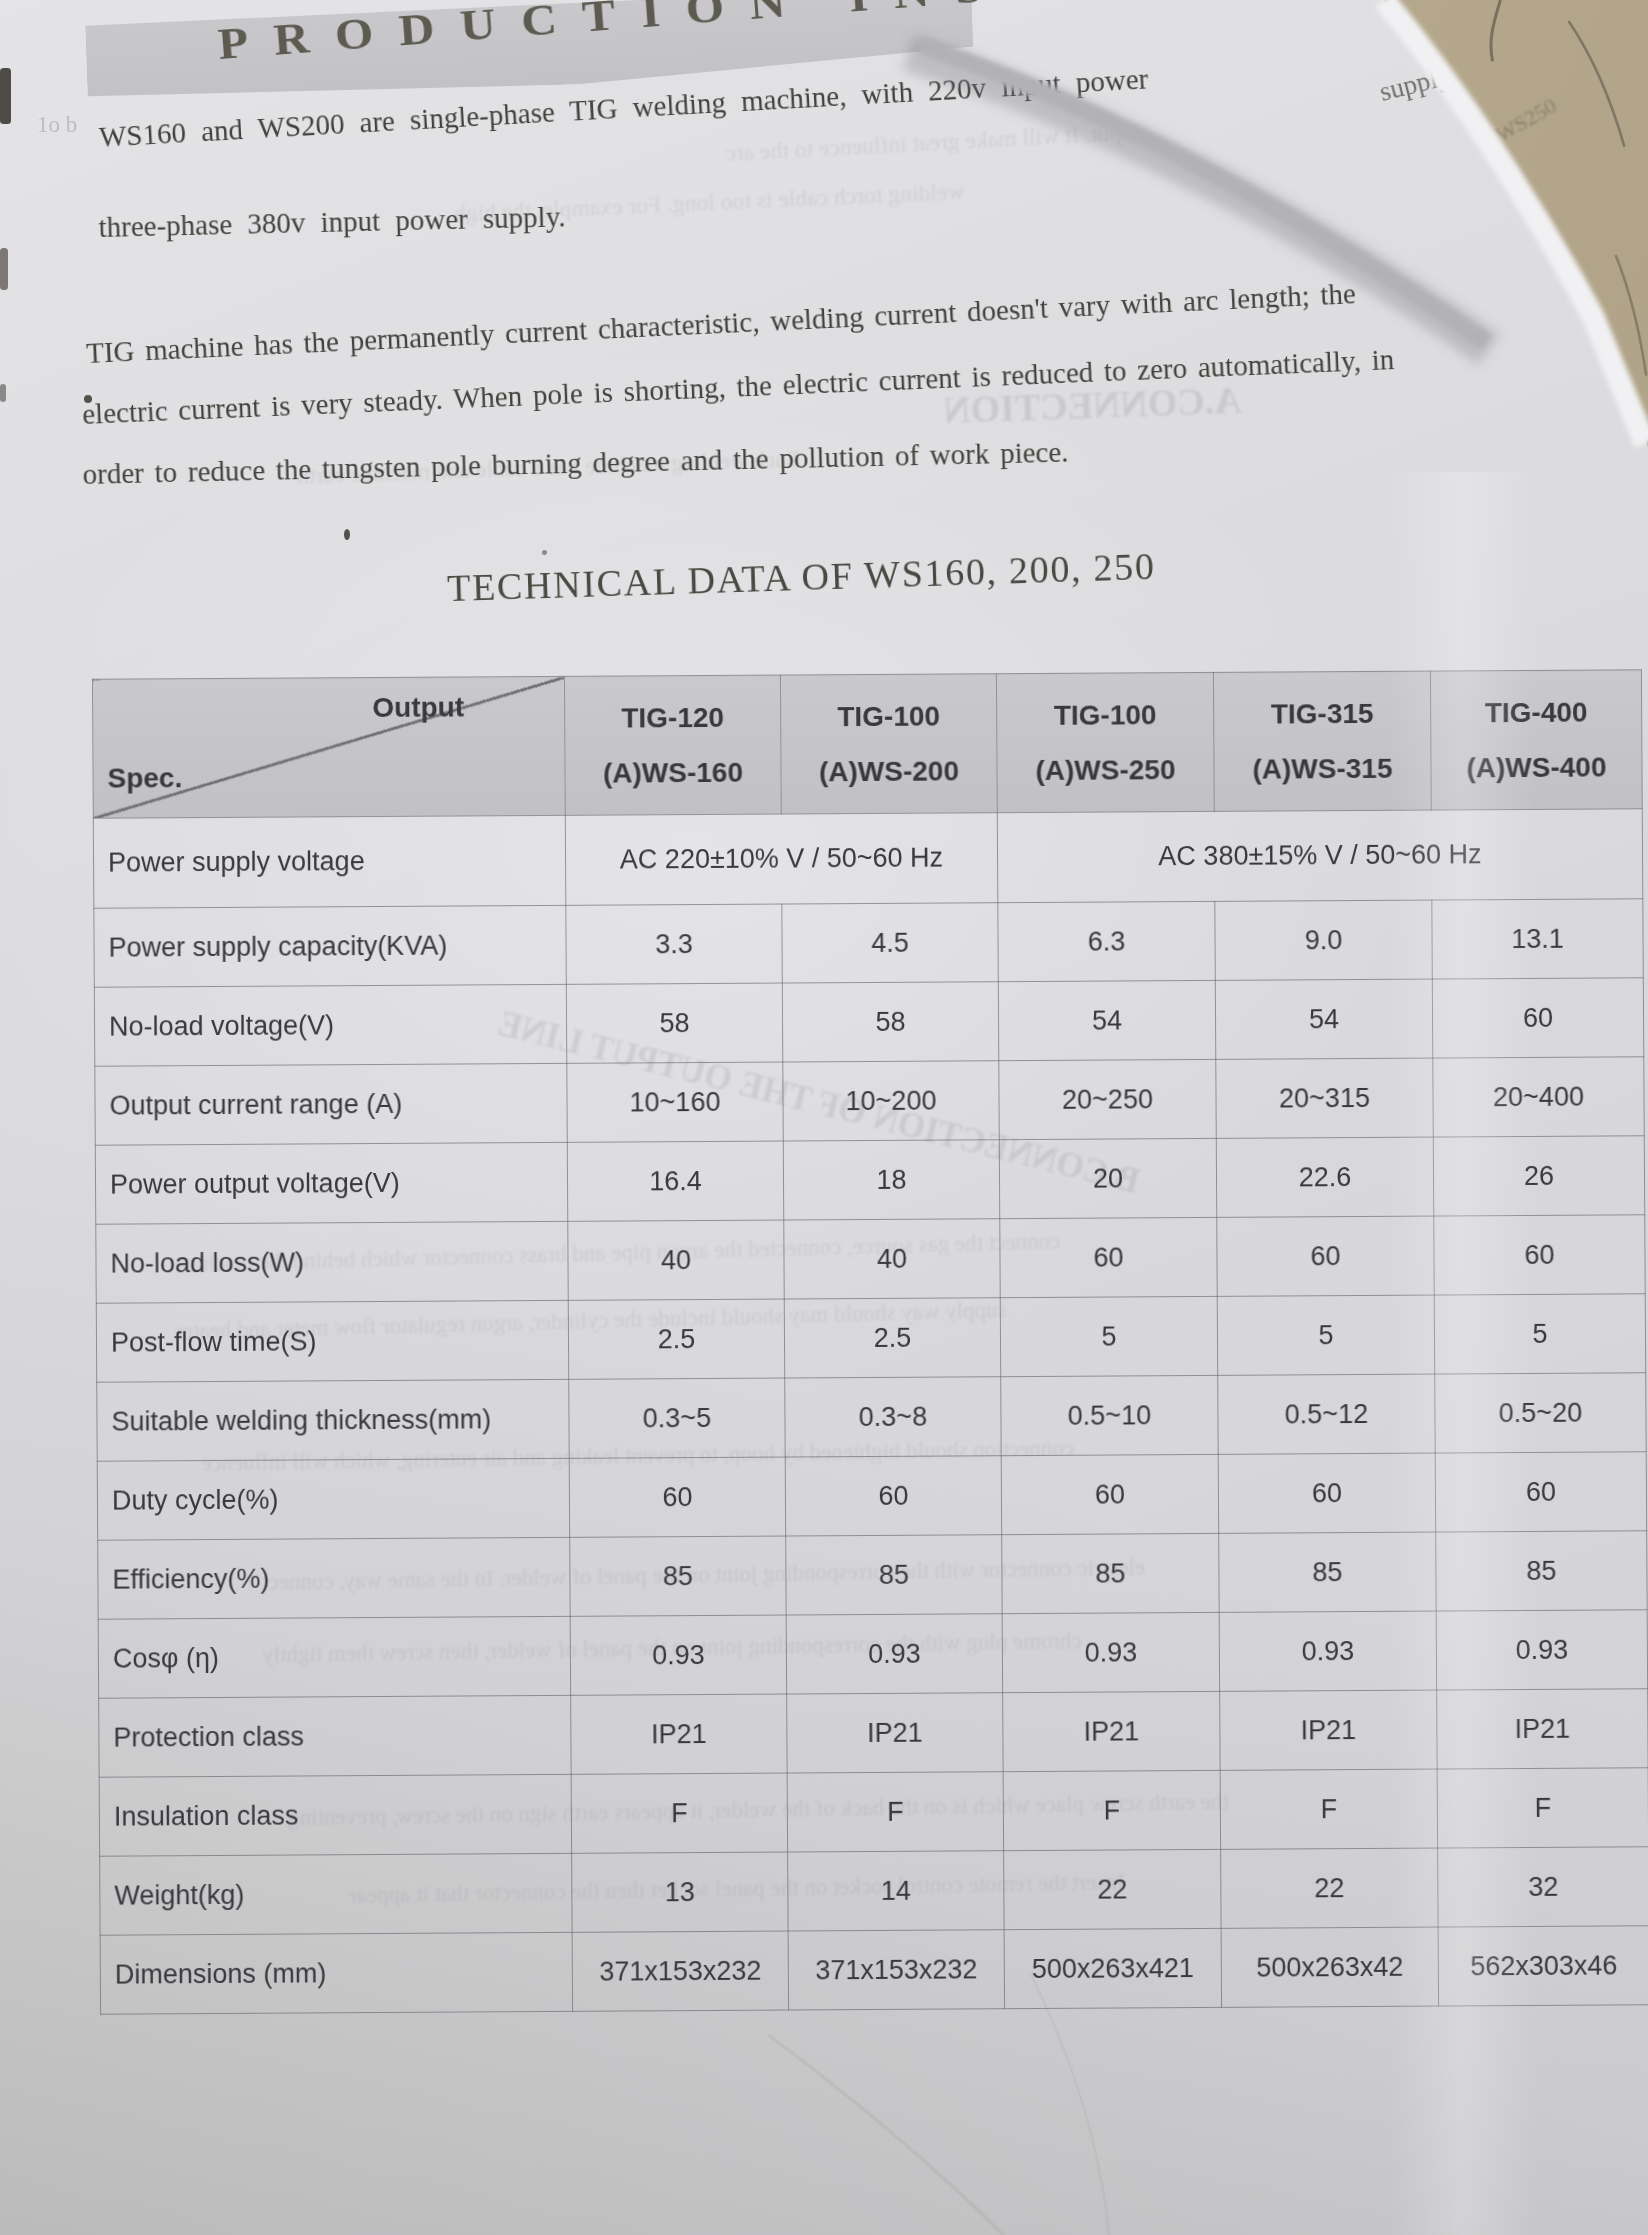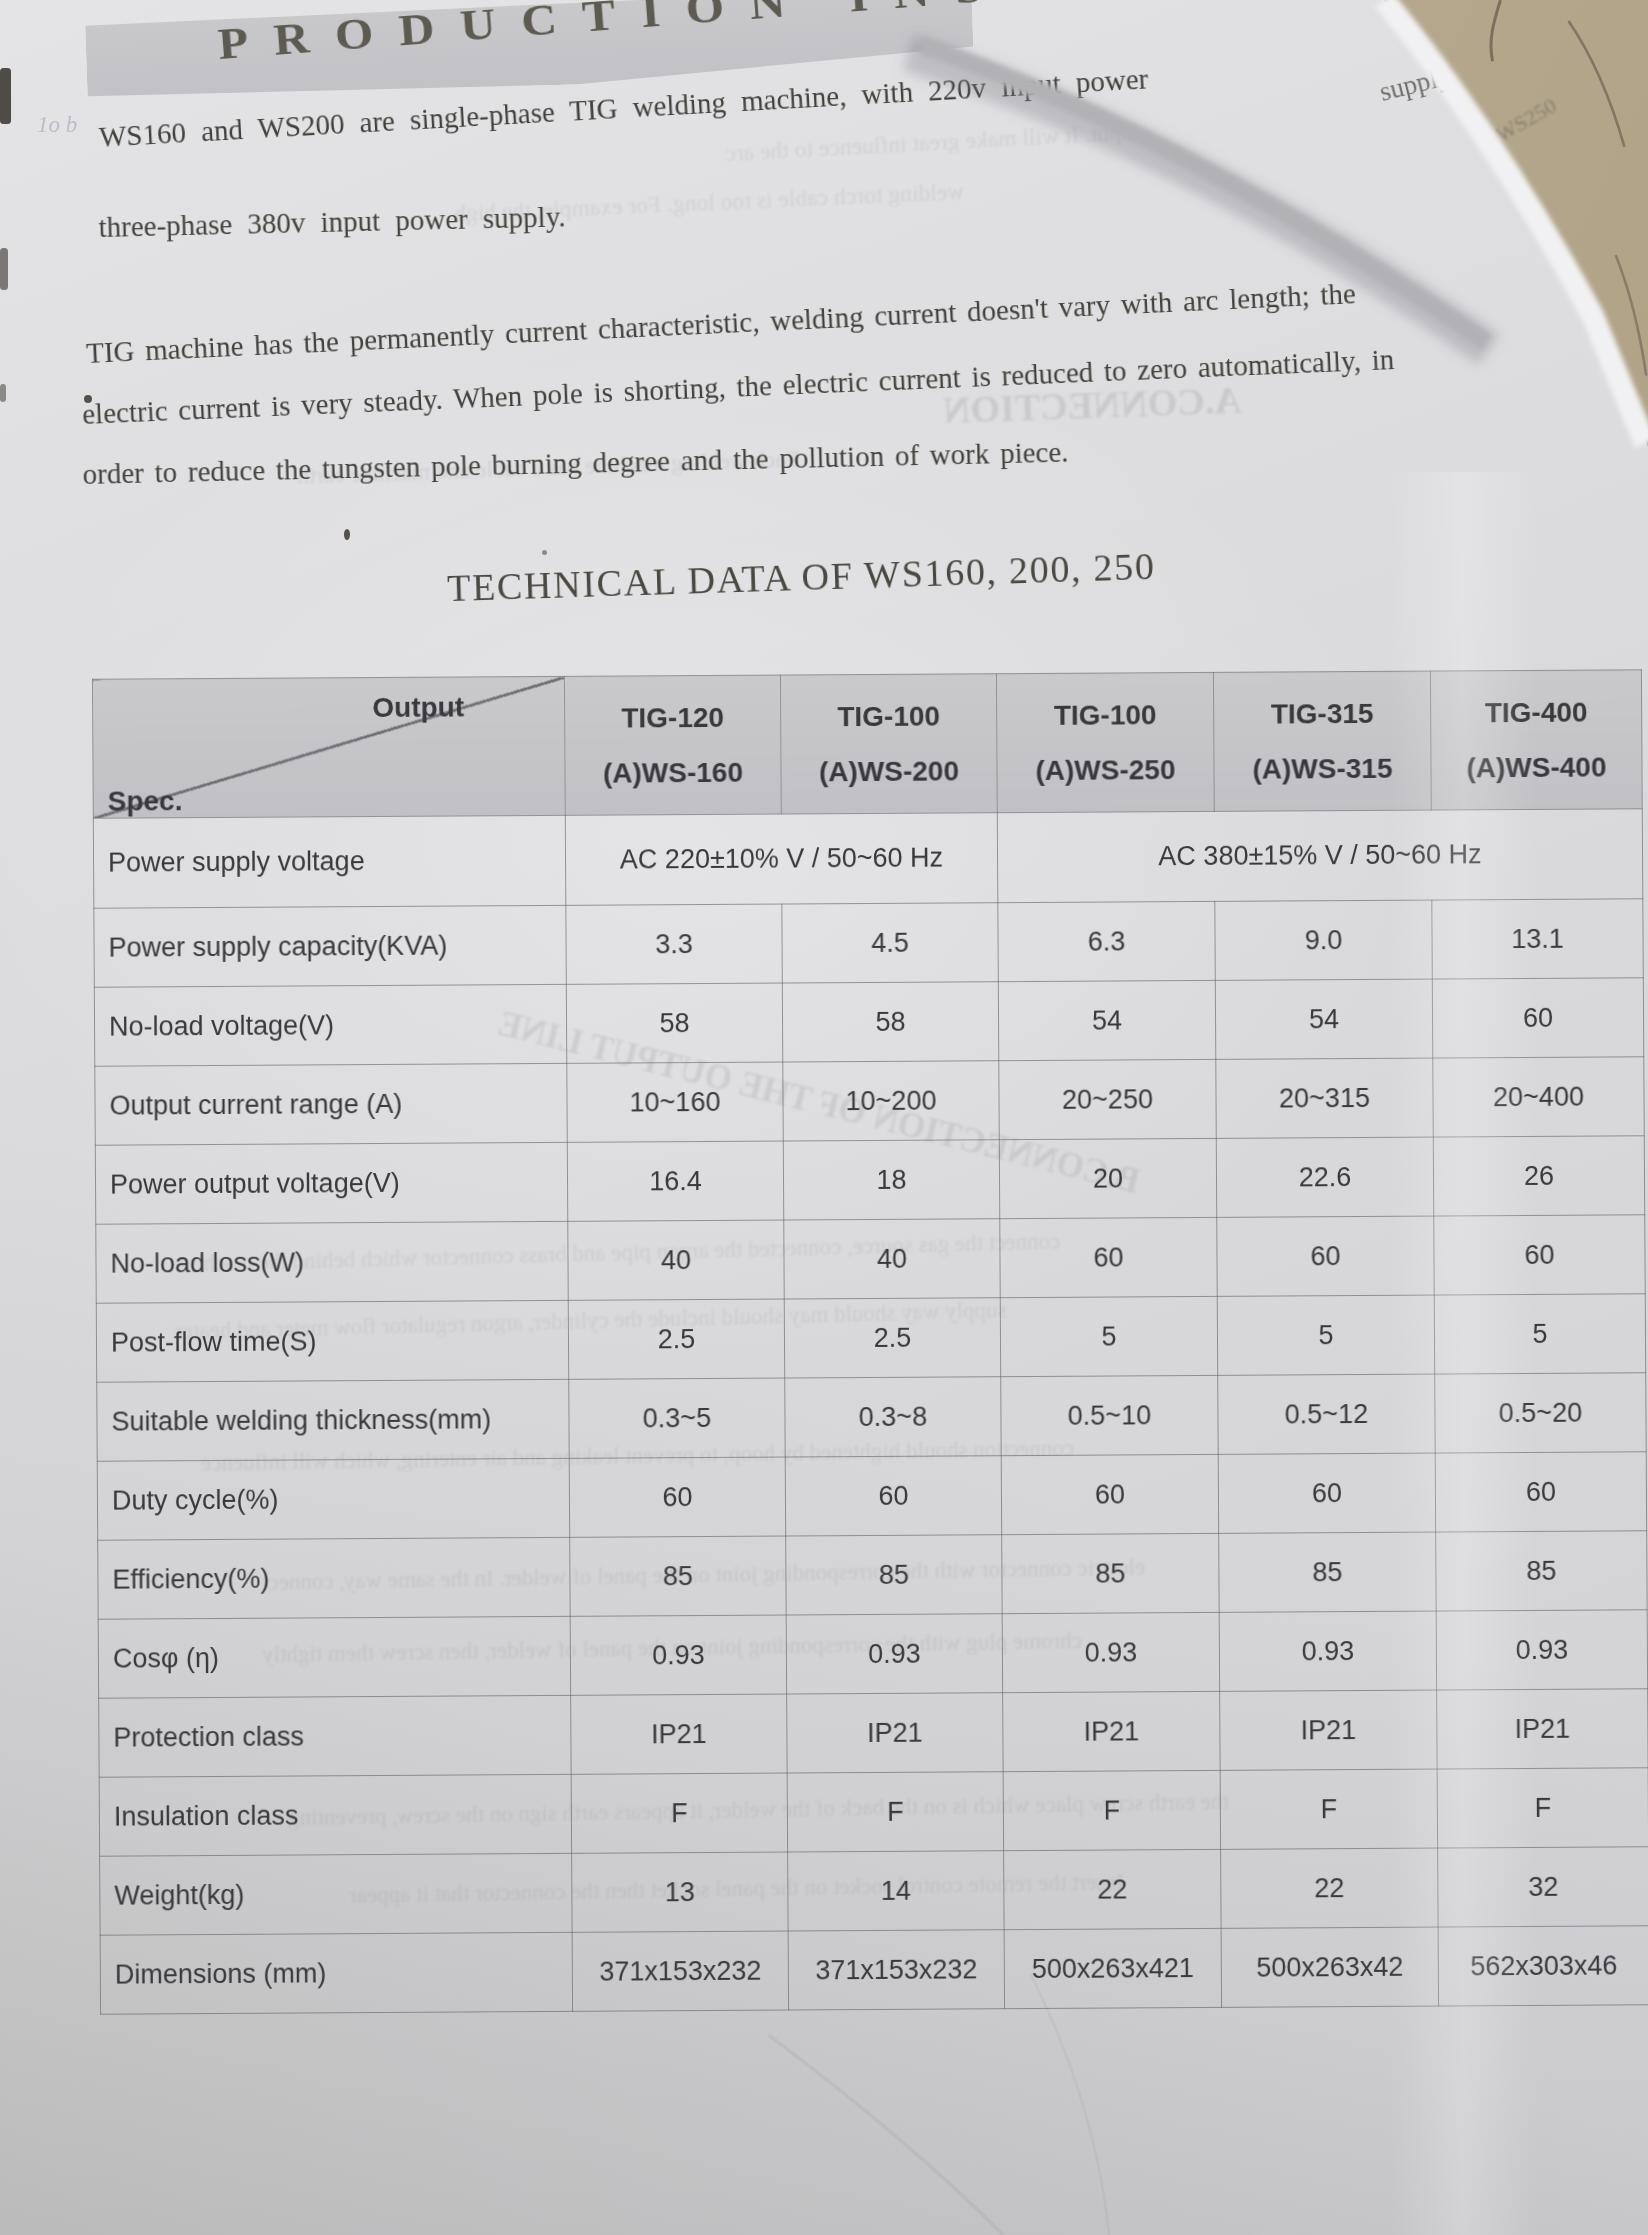--- a/index.html
+++ b/index.html
@@ -28,35 +28,35 @@
   
   .ptext{position:absolute;z-index:5;white-space:nowrap;color:#43413b;font-size:29px;
          word-spacing:7.9px;filter:blur(0.3px);transform-origin:left bottom;}
   .tail{position:absolute;z-index:5;white-space:nowrap;color:#55534c;font-size:27px;
         transform-origin:left bottom;filter:blur(0.5px);}
   .tech-head{position:absolute;left:447px;top:555px;z-index:5;white-space:nowrap;
         font-size:38px;color:#4a4841;letter-spacing:1.7px;transform:rotate(-1.8deg);filter:blur(0.3px);}
   
   .ghost{position:absolute;z-index:3;white-space:nowrap;color:#7d7d85;opacity:.16;
          filter:blur(1.1px);transform-origin:center;}
-  .hand{position:absolute;z-index:5;color:#7e879b;opacity:.4;filter:blur(0.5px);font-style:italic;}
+  .hand{position:absolute;z-index:5;color:#7e879b;opacity:.4;filter:blur(0.5px);}
   
   .tbl-wrap{position:absolute;left:96px;top:674px;width:1548px;z-index:5;transform:rotate(-.35deg);}
   table{border-collapse:collapse;width:100%;table-layout:fixed;
         font-family:"Liberation Sans","DejaVu Sans",sans-serif;color:#39393d;filter:blur(0.2px);}
   td,th{border:0.9px solid rgba(95,95,100,.6);overflow:hidden;}
   thead th{background:linear-gradient(#c9c9cc,#c1c1c5);font-weight:bold;font-size:28px;height:138px;
         vertical-align:middle;text-align:center;padding:0;}
   thead th .m2{display:block;margin-top:23px;}
   .corner-cell{position:relative;background:
         linear-gradient(to bottom right,rgba(0,0,0,0) calc(50% - 1.4px),#6f6f73 calc(50% - 1.4px),
         #6f6f73 calc(50% + 1.4px),rgba(0,0,0,0) calc(50% + 1.4px)),
         linear-gradient(#c9c9cc,#c1c1c5);}
   .corner-model{position:absolute;top:14px;right:100px;font-weight:bold;font-size:28px;}
-  .corner-spec{position:absolute;bottom:0;left:14px;font-weight:bold;font-size:28px;}
+  .corner-spec{position:absolute;bottom:23px;left:14px;font-weight:bold;font-size:28px;}
   td.lbl{text-align:left;padding-left:14px;font-size:27px;}
   td.val{text-align:center;font-size:27px;}
   tr.r1 td{height:87px;}
   tr.rb td{height:76px;}
   
   .edge-strip{position:absolute;z-index:11;background:#35312c;border-radius:3.5px;}
   .ink-dot{position:absolute;z-index:6;background:#55514a;border-radius:50%;}
   svg.overlay{position:absolute;left:0;top:0;z-index:8;pointer-events:none;}
 </style>
 </head>

